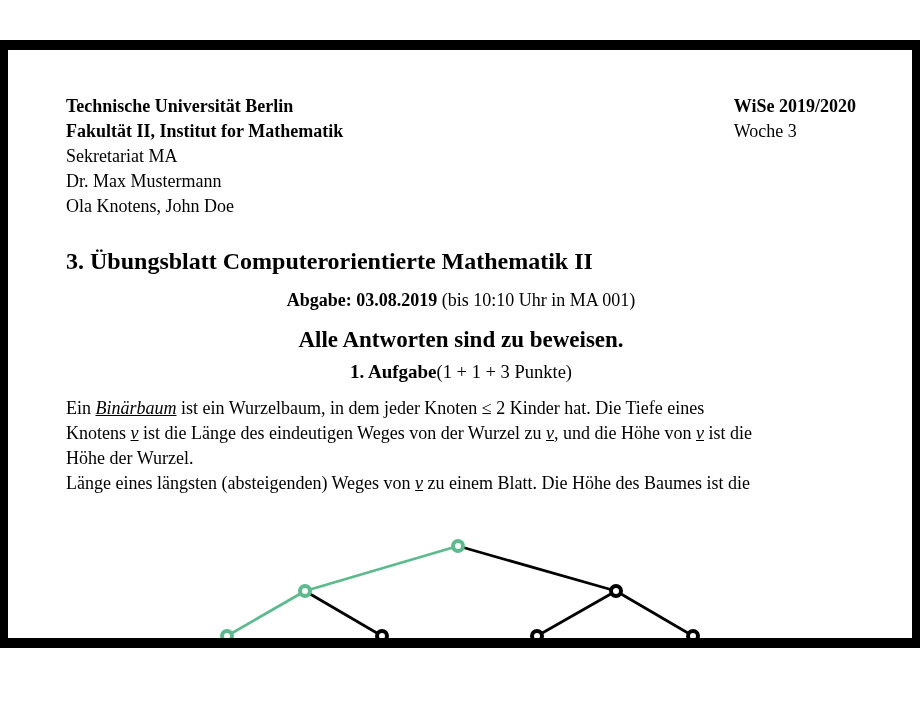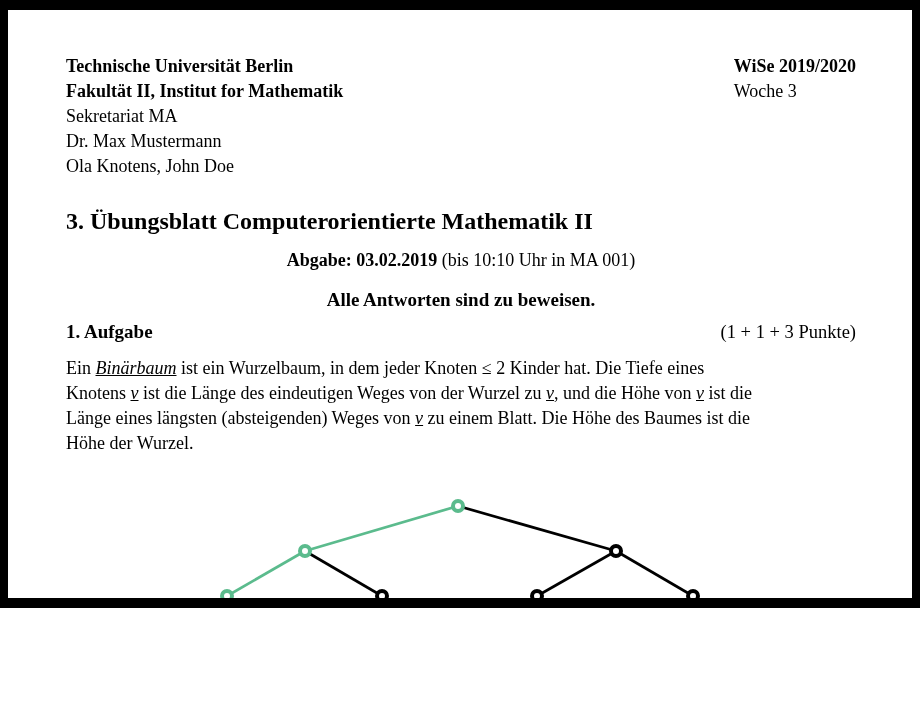--- a/index.html
+++ b/index.html
@@ -1,34 +1,35 @@
 <!DOCTYPE html>
 <html><head>
 <meta charset="utf-8">
 <style>
   html,body { margin:0; padding:0; background:#ffffff; }
   .page {
     position:relative; width:920px; height:608px; background:#ffffff;
     font-family:"Liberation Serif","DejaVu Serif",serif; color:#000;
     overflow:hidden;
+    margin-top:40px;
   }
   .frame {
     position:absolute; inset:0; pointer-events:none;
     border-style:solid; border-color:#000;
     border-width:10px 8px 10px 8px;
   }
   .content { position:absolute; left:66px; right:64px; top:54px; }
   .header { display:flex; justify-content:space-between; font-size:18px; line-height:25px; }
   .header .hl { white-space:nowrap; }
   .b { font-weight:bold; }
   .header .right { }
   .doc-title { font-weight:bold; font-size:24px; line-height:30px; margin-top:27px; white-space:nowrap; }
   .submission { text-align:center; font-size:18px; line-height:25px; margin-top:12px; white-space:nowrap; }
-  .notice { text-align:center; font-weight:bold; font-size:19px; line-height:25px; margin-top:14px; white-space:nowrap; }
-  .exrow { display:flex; justify-content:space-between; align-items:baseline; margin-top:7px; line-height:25px; }
+  .notice { text-align:center; font-weight:bold; font-size:23px; line-height:25px; margin-top:14px; white-space:nowrap; }
+  .exrow { display:flex; justify-content:center; align-items:baseline; margin-top:7px; line-height:25px; }
   .exrow .label { font-weight:bold; font-size:19px; }
   .exrow .points { font-size:18.5px; }
   .para { margin-top:11px; font-size:18px; line-height:25px; }
   .para .ln { white-space:nowrap; }
   .it { font-style:italic;text-decoration:underline; }
   .tree-svg { position:absolute; left:0; top:0; pointer-events:none; }
 </style>
 </head>
 <body>
 
@@ -45,34 +46,34 @@
         <div class="hl">Ola Knotens, John Doe</div>
       </div>
       <div class="right">
         <div class="hl b">WiSe 2019/2020</div>
         <div class="hl">Woche 3</div>
       </div>
     </div>
 
     <div class="doc-title">3. Übungsblatt Computerorientierte Mathematik II</div>
 
-    <div class="submission"><span class="b">Abgabe: 03.02.2019</span><span> (bis 10:10 Uhr in MA 001)</span></div>
+    <div class="submission"><span class="b">Abgabe: 03.08.2019</span><span> (bis 10:10 Uhr in MA 001)</span></div>
 
     <div class="notice">Alle Antworten sind zu beweisen.</div>
 
     <div class="exrow">
       <span class="label">1. Aufgabe</span>
       <span class="points">(1 + 1 + 3 Punkte)</span>
     </div>
 
     <div class="para">
       <div class="ln"><span>Ein </span><span class="it">Binärbaum</span><span> ist ein Wurzelbaum, in dem jeder Knoten ≤ 2 Kinder hat. Die Tiefe eines</span></div>
       <div class="ln"><span>Knotens </span><span class="it">v</span><span> ist die Länge des eindeutigen Weges von der Wurzel zu </span><span class="it">v</span><span>, und die Höhe von </span><span class="it">v</span><span> ist die</span></div>
+      <div class="ln"><span>Höhe der Wurzel.</span></div>
       <div class="ln"><span>Länge eines längsten (absteigenden) Weges von </span><span class="it">v</span><span> zu einem Blatt. Die Höhe des Baumes ist die</span></div>
-      <div class="ln"><span>Höhe der Wurzel.</span></div>
     </div>
 
   </div>
 
   <svg class="tree-svg" width="920" height="725" viewBox="0 0 920 725">
       <line x1="458" y1="506" x2="305" y2="551" stroke="#5bbb8d" stroke-width="2.7"></line>
       <line x1="458" y1="506" x2="616" y2="551" stroke="#000000" stroke-width="2.7"></line>
       <line x1="305" y1="551" x2="227" y2="596" stroke="#5bbb8d" stroke-width="2.7"></line>
       <line x1="305" y1="551" x2="382" y2="596" stroke="#000000" stroke-width="2.7"></line>
       <line x1="616" y1="551" x2="537" y2="596" stroke="#000000" stroke-width="2.7"></line>

